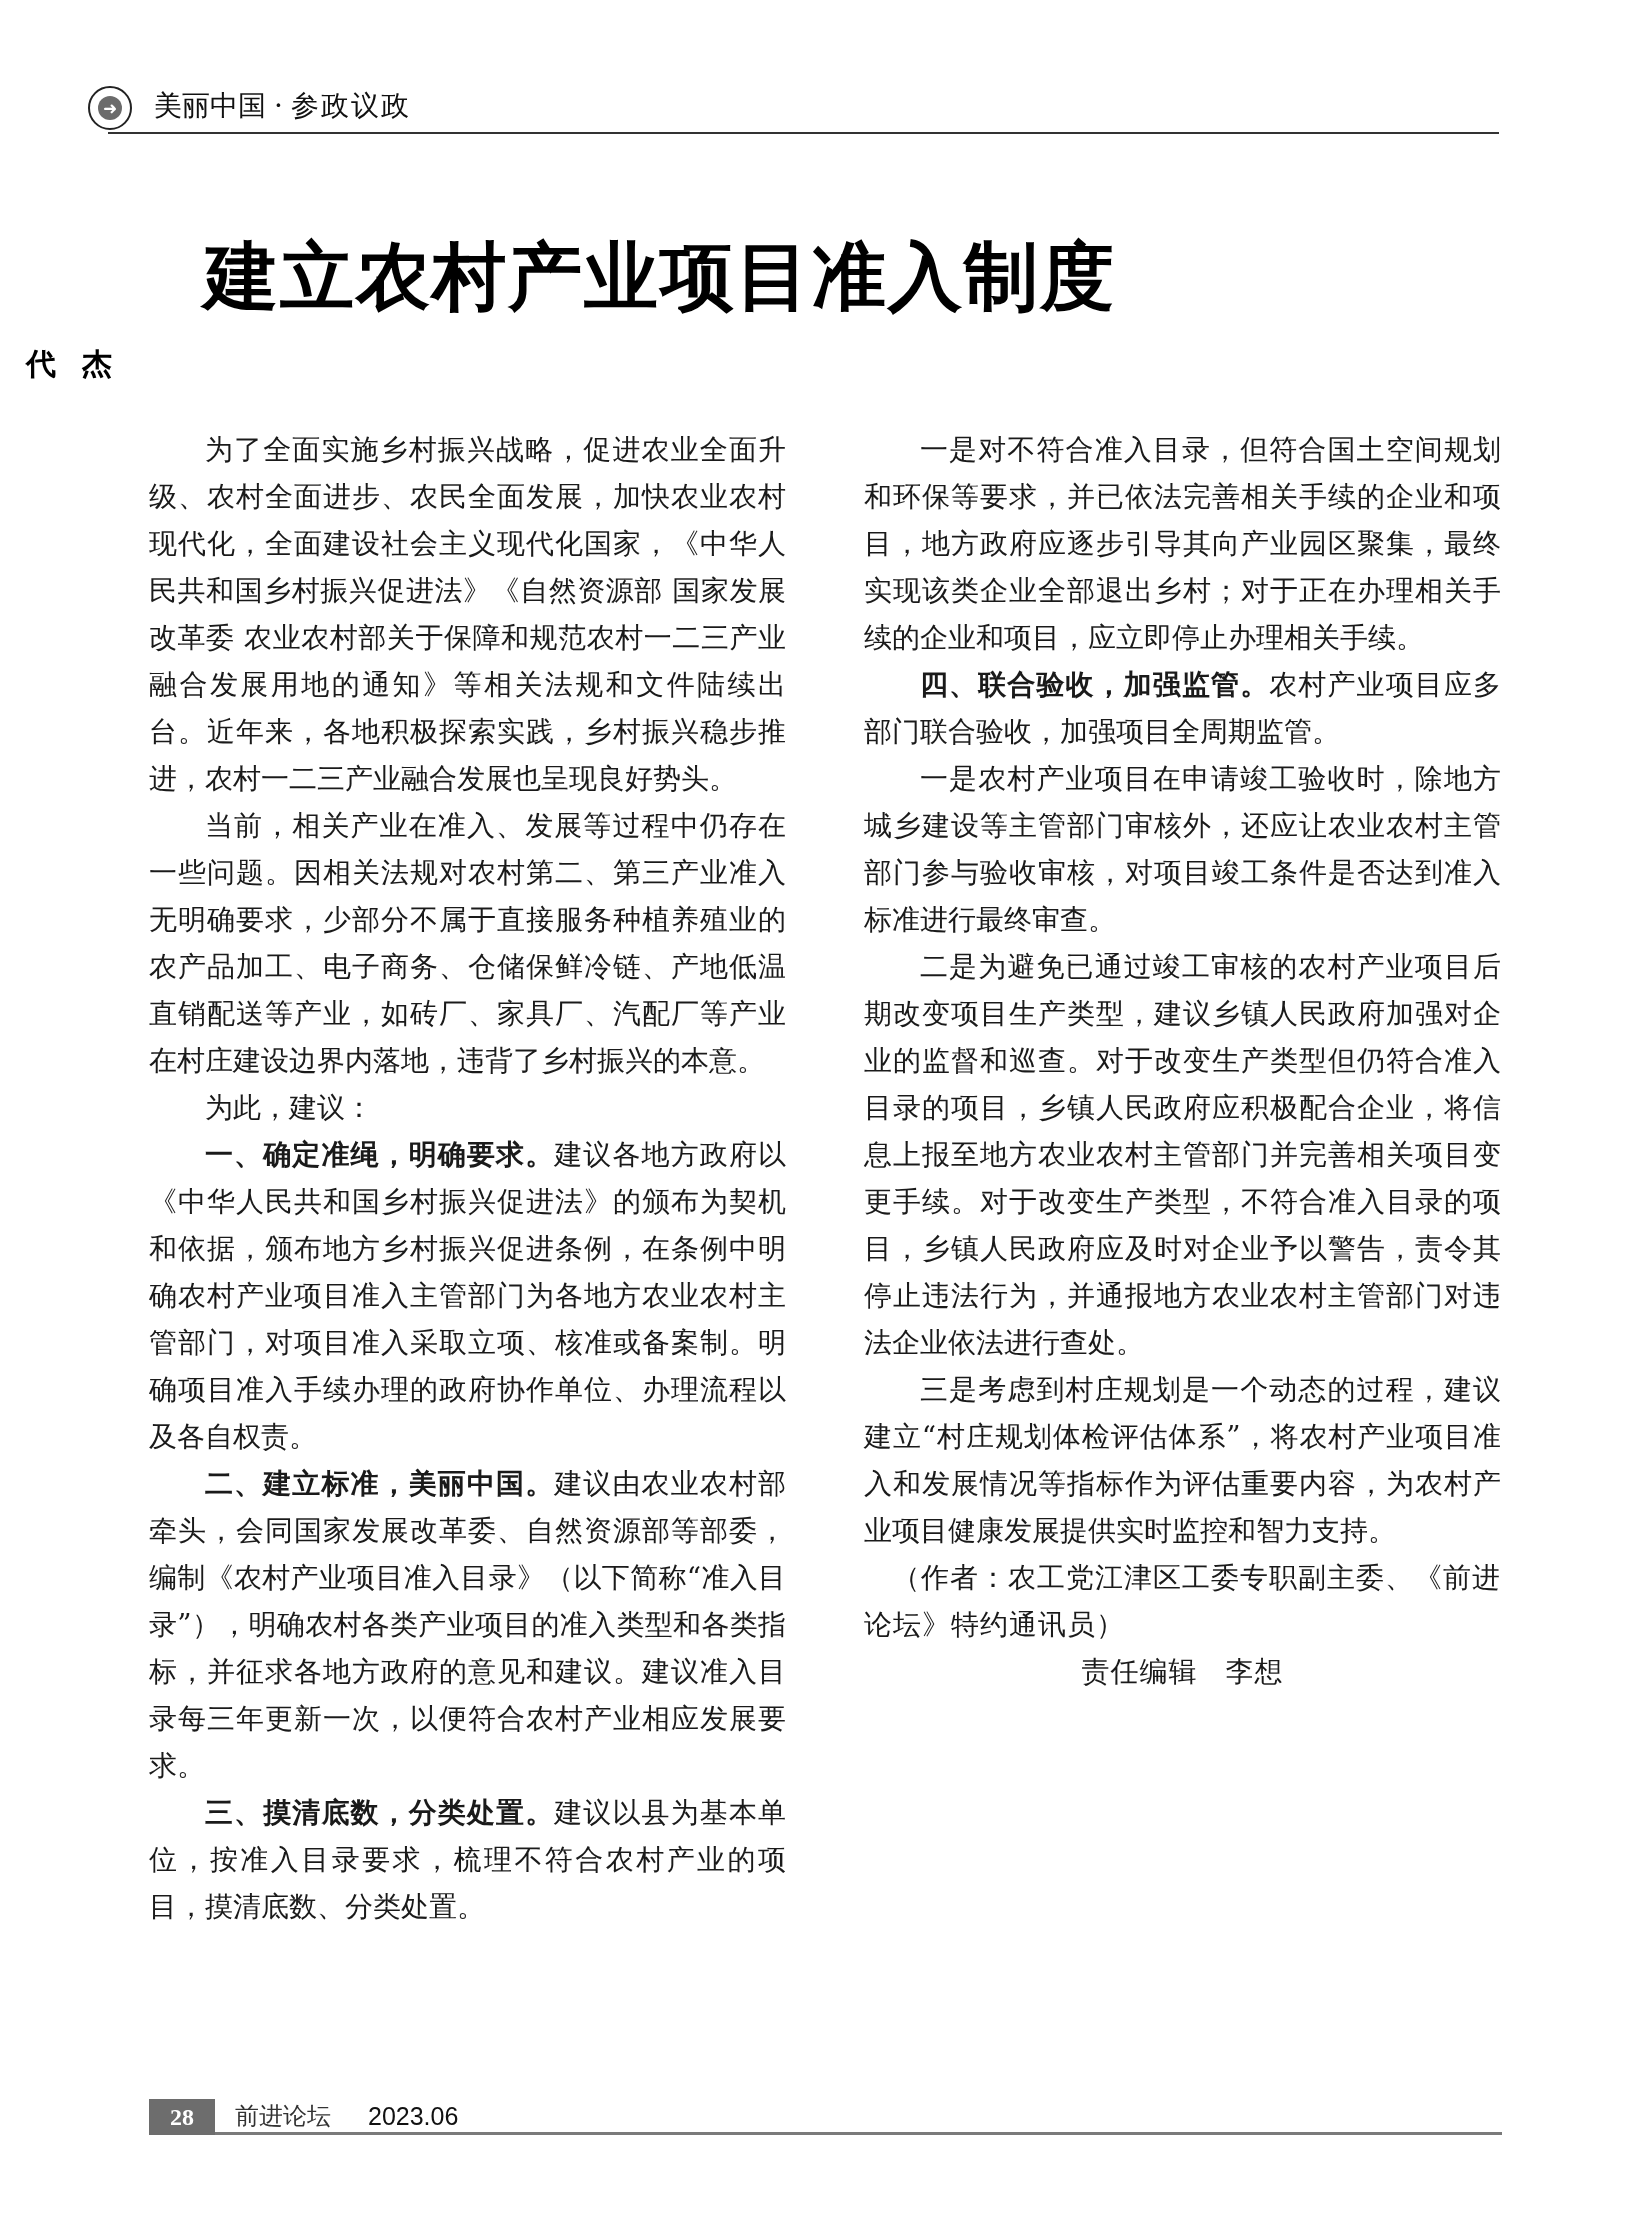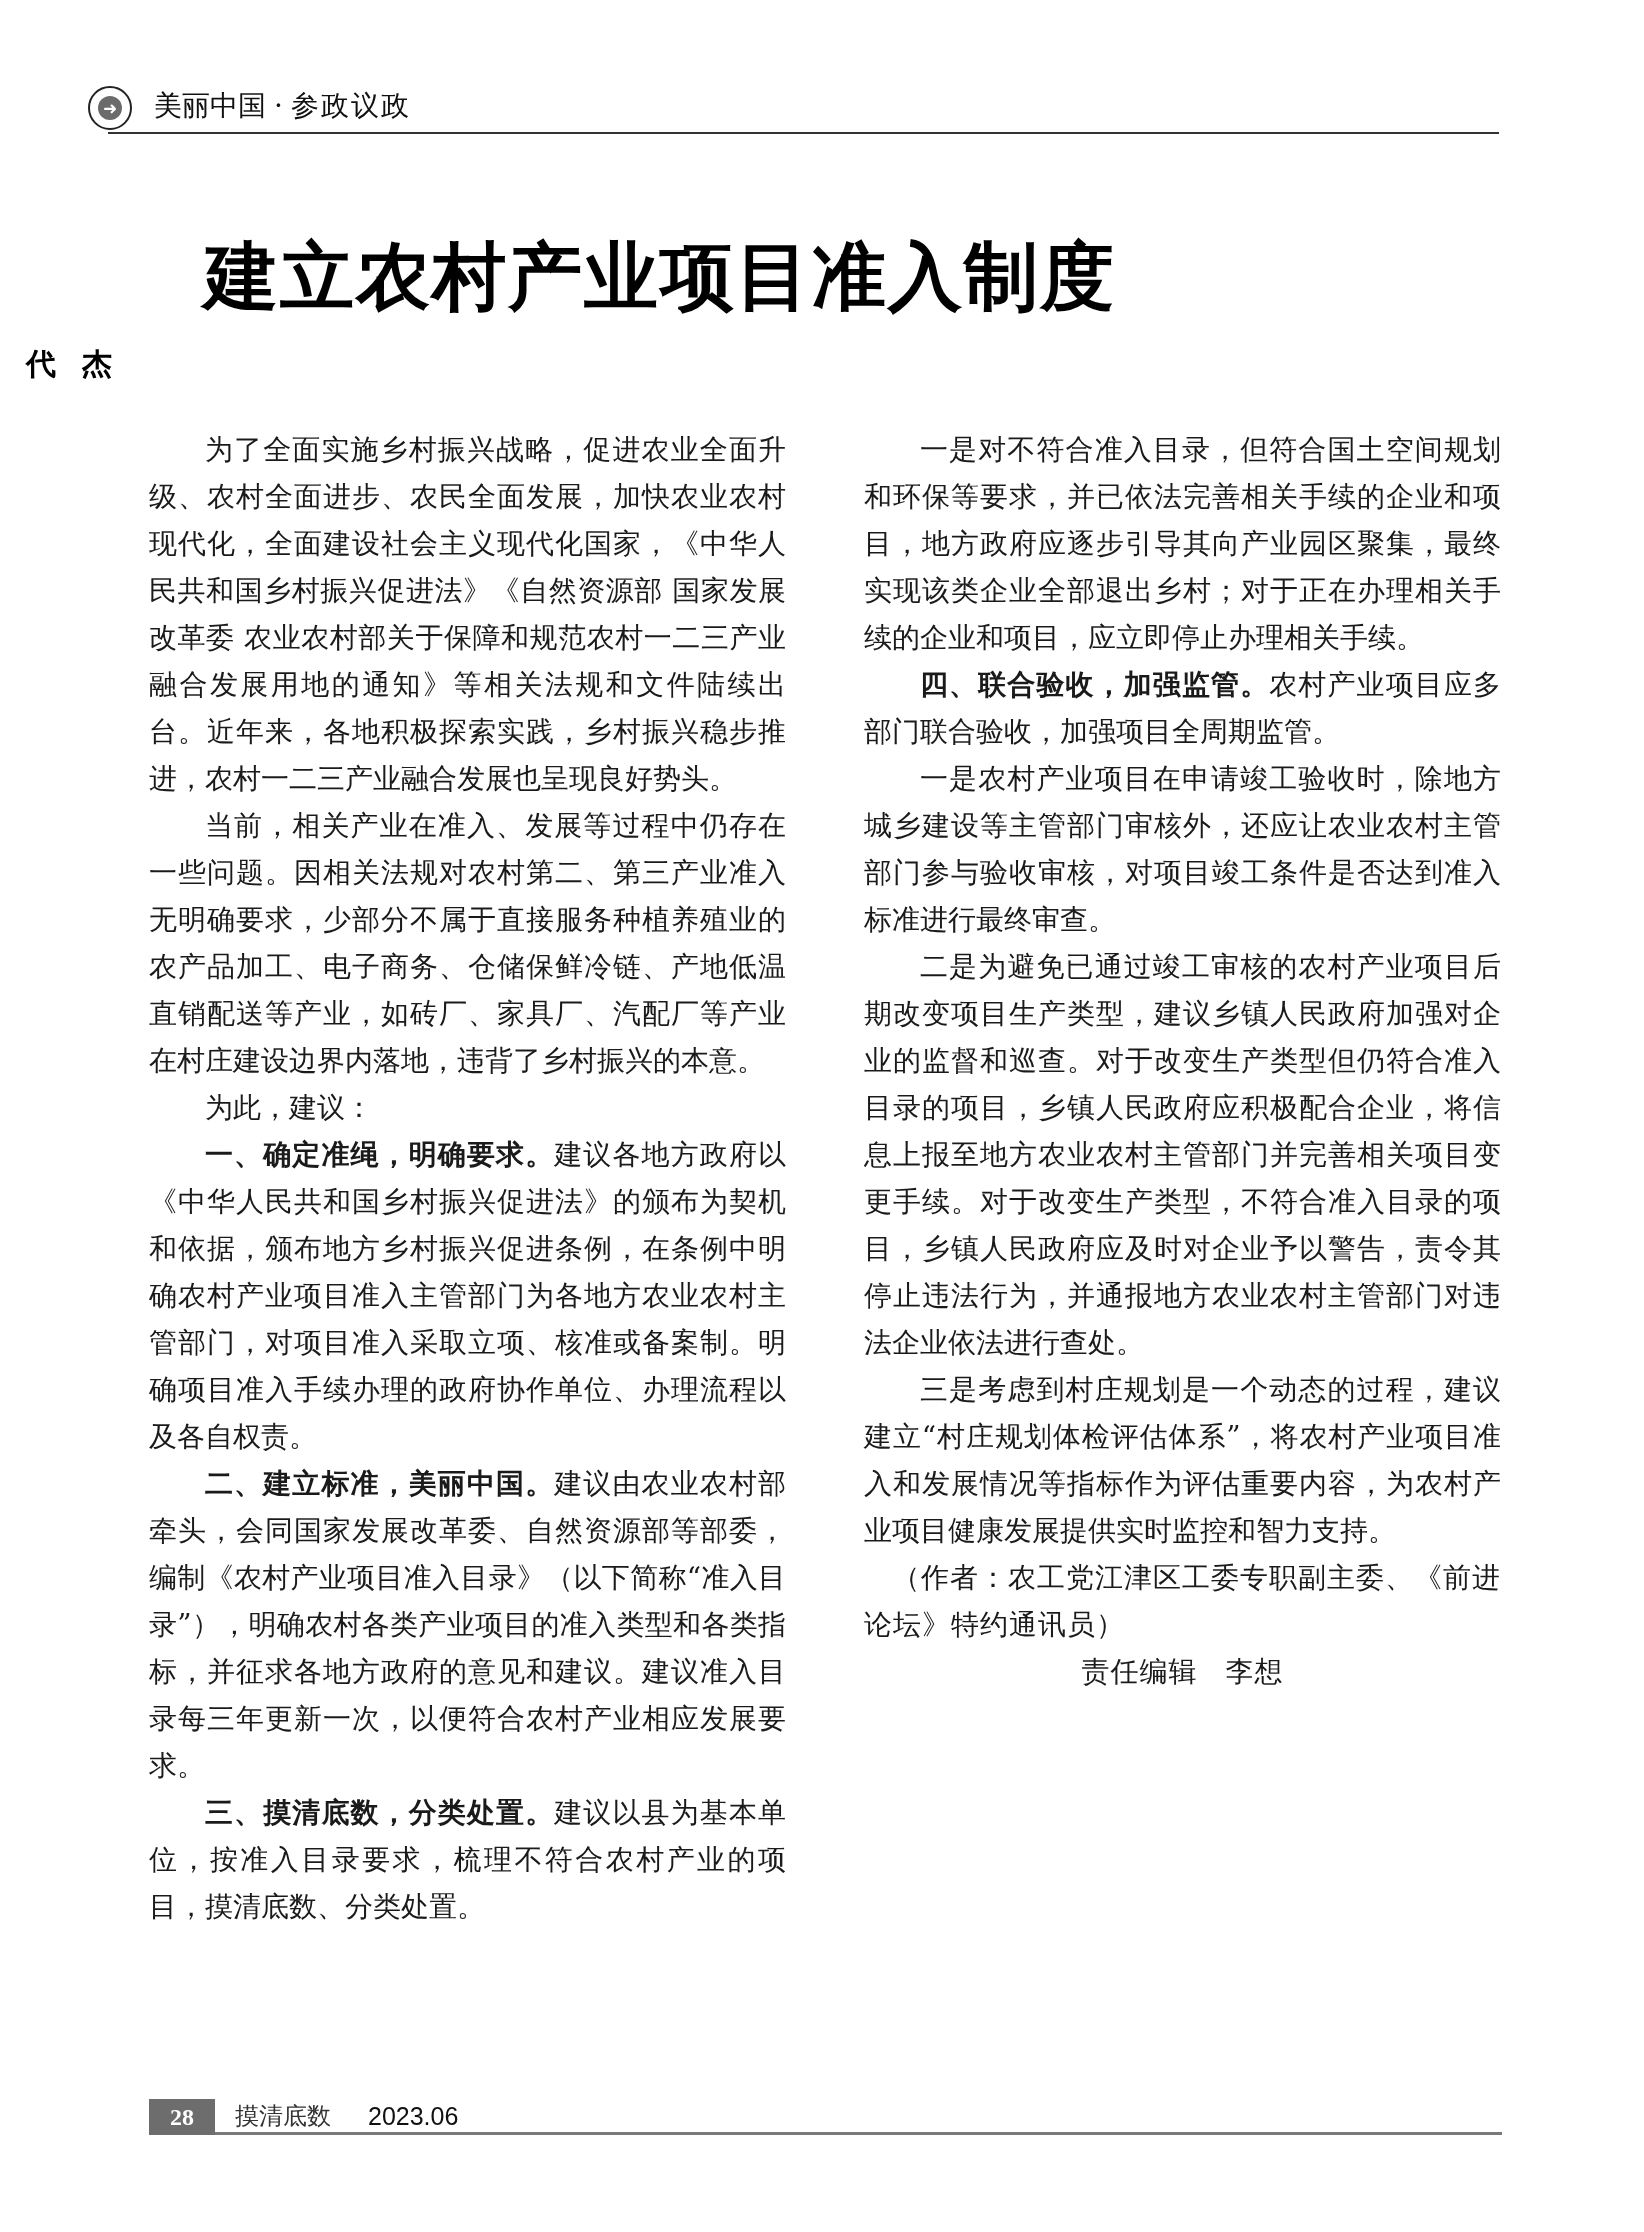--- a/index.html
+++ b/index.html
@@ -82,17 +82,17 @@
   <p><b>四、联合验收，加强监管。</b><span>农村产业项目应多部门联合验收，加强项目全周期监管。</span></p>
   <p><b></b><span>一是农村产业项目在申请竣工验收时，除地方城乡建设等主管部门审核外，还应让农业农村主管部门参与验收审核，对项目竣工条件是否达到准入标准进行最终审查。</span></p>
   <p><b></b><span>二是为避免已通过竣工审核的农村产业项目后期改变项目生产类型，建议乡镇人民政府加强对企业的监督和巡查。对于改变生产类型但仍符合准入目录的项目，乡镇人民政府应积极配合企业，将信息上报至地方农业农村主管部门并完善相关项目变更手续。对于改变生产类型，不符合准入目录的项目，乡镇人民政府应及时对企业予以警告，责令其停止违法行为，并通报地方农业农村主管部门对违法企业依法进行查处。</span></p>
   <p><b></b><span>三是考虑到村庄规划是一个动态的过程，建议建立“村庄规划体检评估体系”，将农村产业项目准入和发展情况等指标作为评估重要内容，为农村产业项目健康发展提供实时监控和智力支持。</span></p>
   <p class="byline">（作者：农工党江津区工委专职副主委、《前进论坛》特约通讯员）</p>
   <p class="editor"><span>责任编辑</span><span class="gap"></span><span>李想</span></p>
 </div>
 
 <div class="footer">
   <div class="page-num">28</div>
-  <div class="footer-journal">摸清底数</div>
+  <div class="footer-journal">前进论坛</div>
   <div class="footer-date">2023.06</div>
   <div class="footer-rule"></div>
 </div>
 
 
 </body></html>

